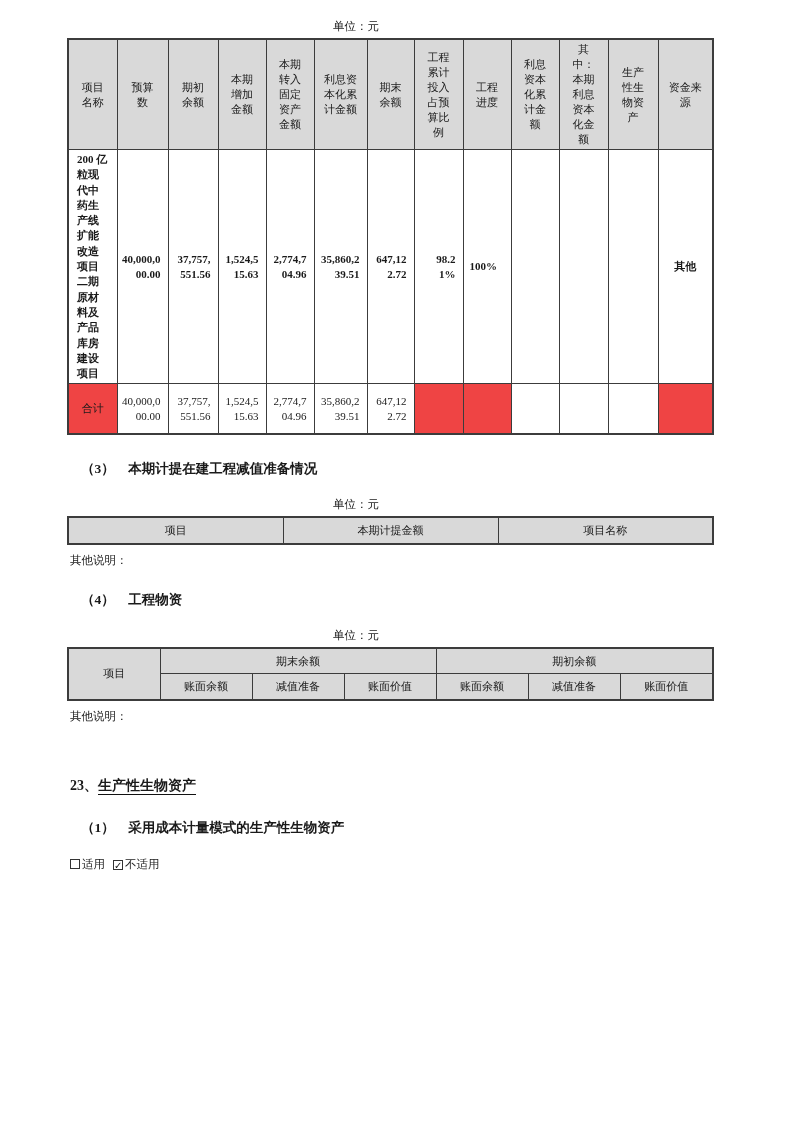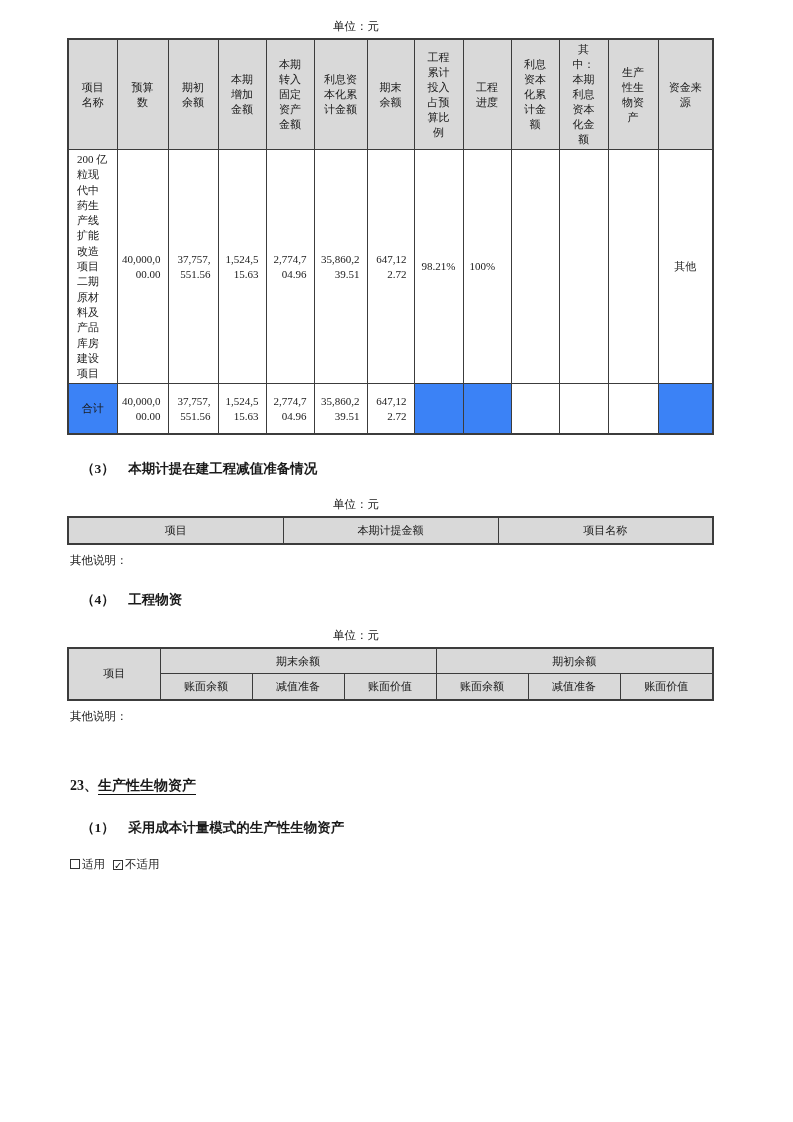--- a/index.html
+++ b/index.html
@@ -28,30 +28,30 @@
   .note { margin: 8px 0 0 70px; font-size: 11.5px; line-height: 15px; }
 
   
   table { border-collapse: collapse; table-layout: fixed; margin-left: 67px; font-size: 11px; }
   table { border: 2px solid #3c3c3c; }
   td, th { border: 1px solid #3c3c3c; vertical-align: middle; }
   th {
     background: #d9d9d9; font-weight: normal; text-align: center;
     padding: 2px 9px; line-height: 15px; word-break: break-all;
   }
-  .gray { background: #3b82f6; }
+  .gray { background: #ef4444; }
 
   
   #table-construction { width: 645px; }
   #table-construction .hdr-row { height: 101px; }
-  #table-construction .data-row { height: 210px; }
+  #table-construction .data-row { height: 210px; font-weight: bold; }
   #table-construction .total-row { height: 50px; }
   .cell-proj { text-align: left; word-break: break-all; padding: 2px 8px; line-height: 15.3px; }
   .cell-num { text-align: right; word-break: break-all; padding: 2px 7px 2px 4px; line-height: 15px; }
-  .cell-ratio { text-align: right; word-break: break-all; padding: 2px 7px 2px 4px; line-height: 15px; }
+  .cell-ratio { text-align: right; word-break: break-all; padding: 2px 7px 2px 12px; line-height: 15px; }
   .cell-progress { text-align: left; padding: 2px 2px 2px 6px; line-height: 15px; }
   .cell-center { text-align: center; padding: 2px; line-height: 15px; }
 
   
   #table-impairment { width: 645px; }
   #table-impairment th { height: 27px; padding: 2px 4px; }
 
   
   #table-materials { width: 645px; }
   #table-materials th { height: 26px; padding: 2px 4px; }

